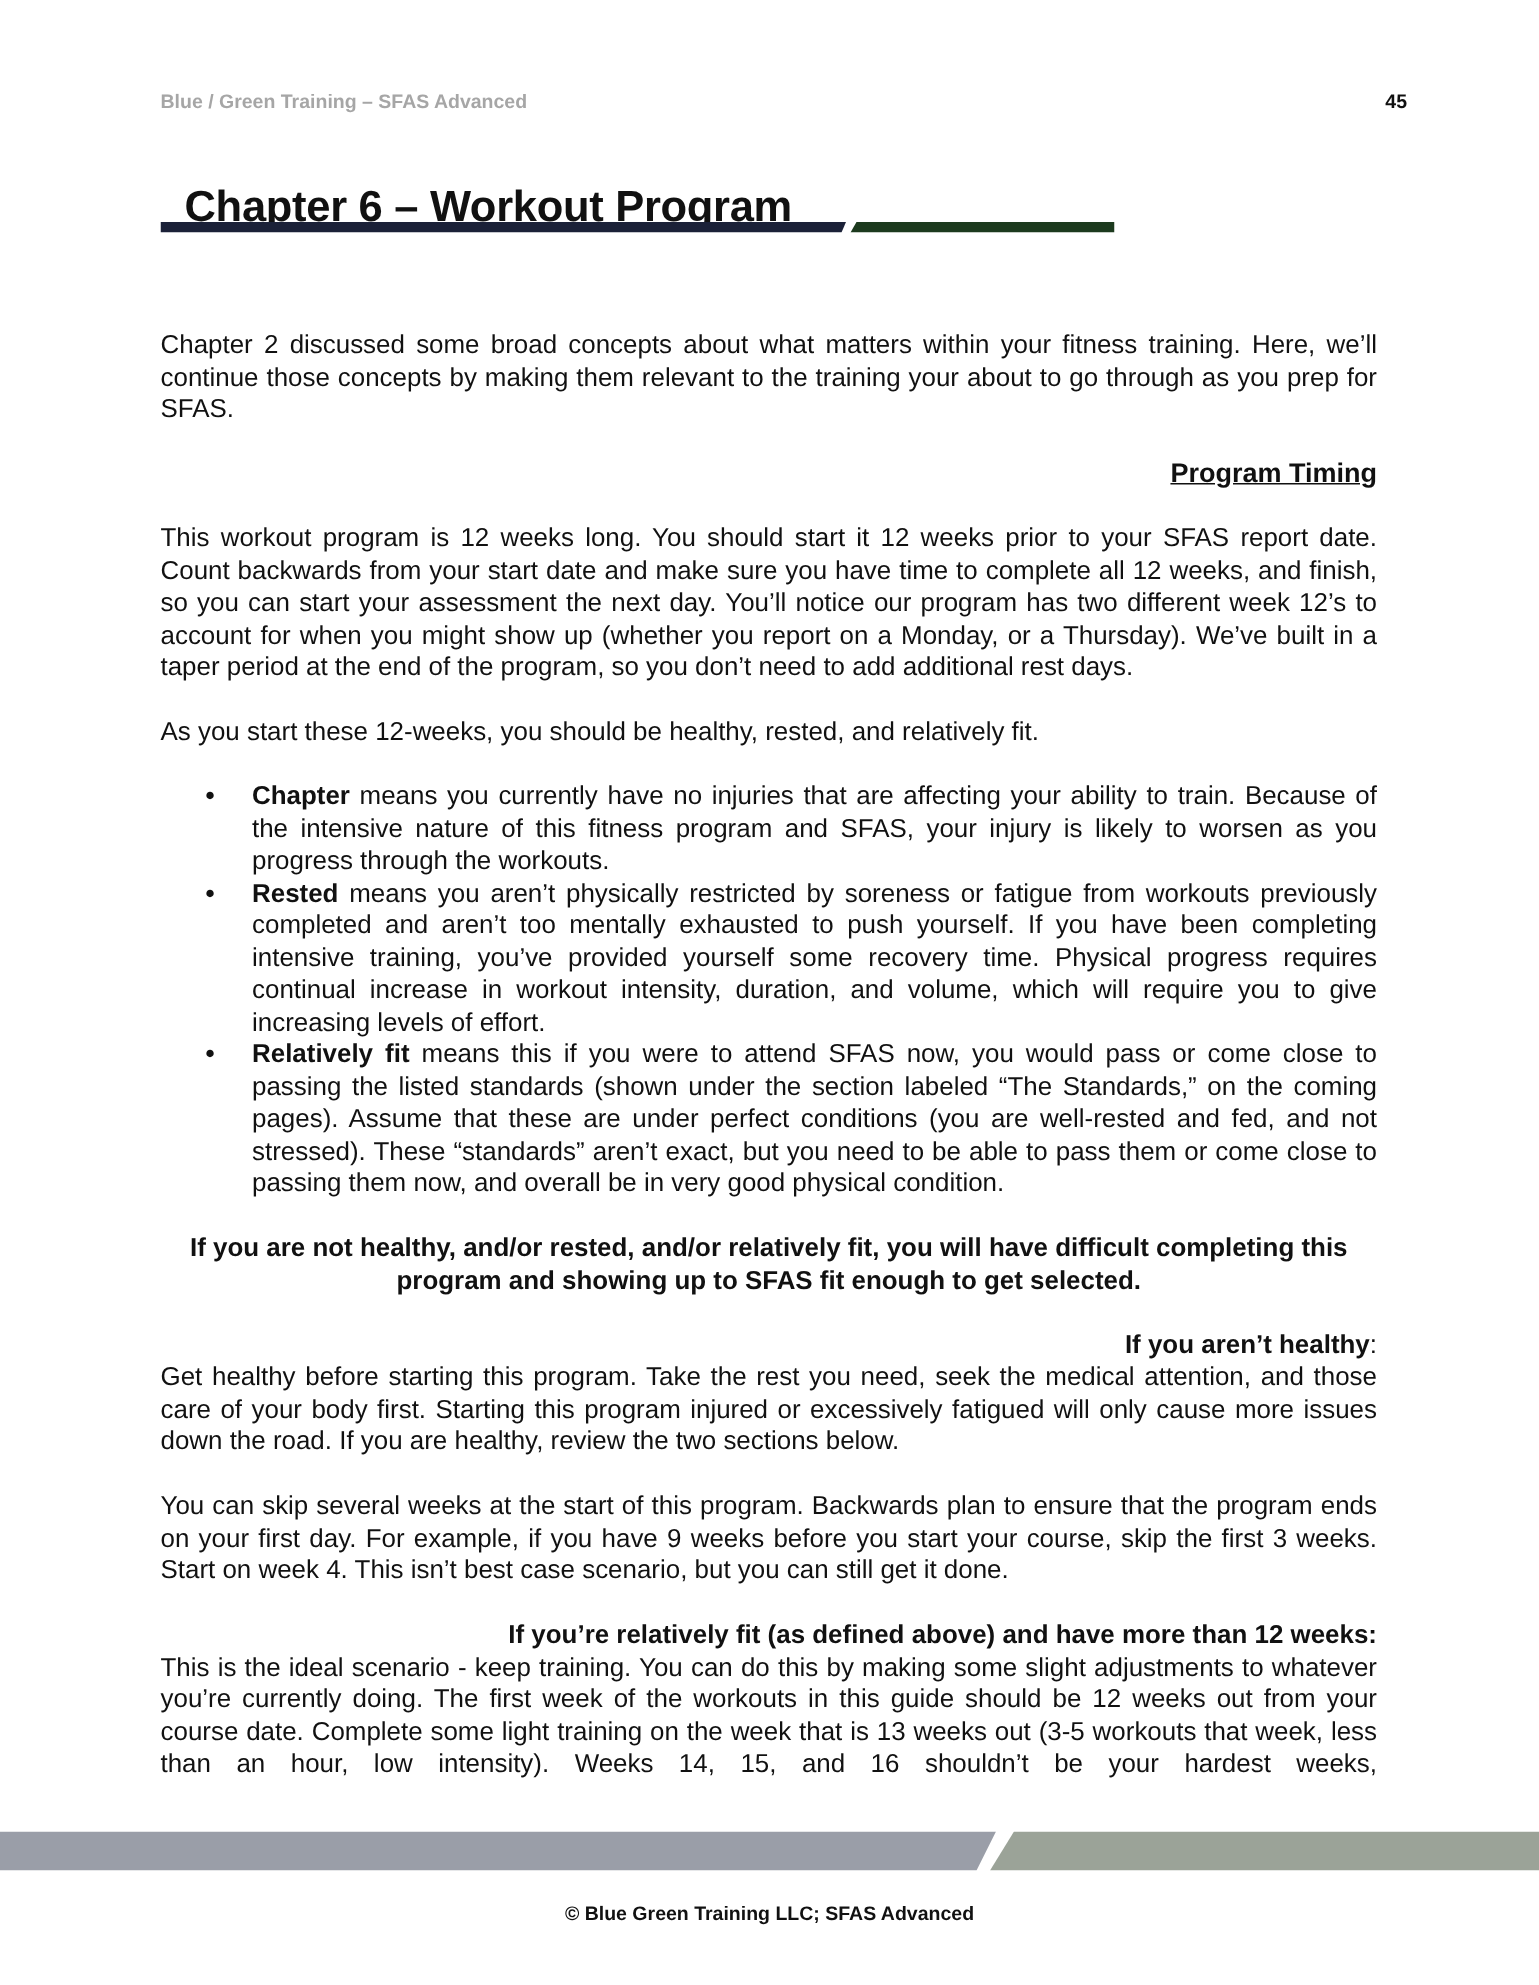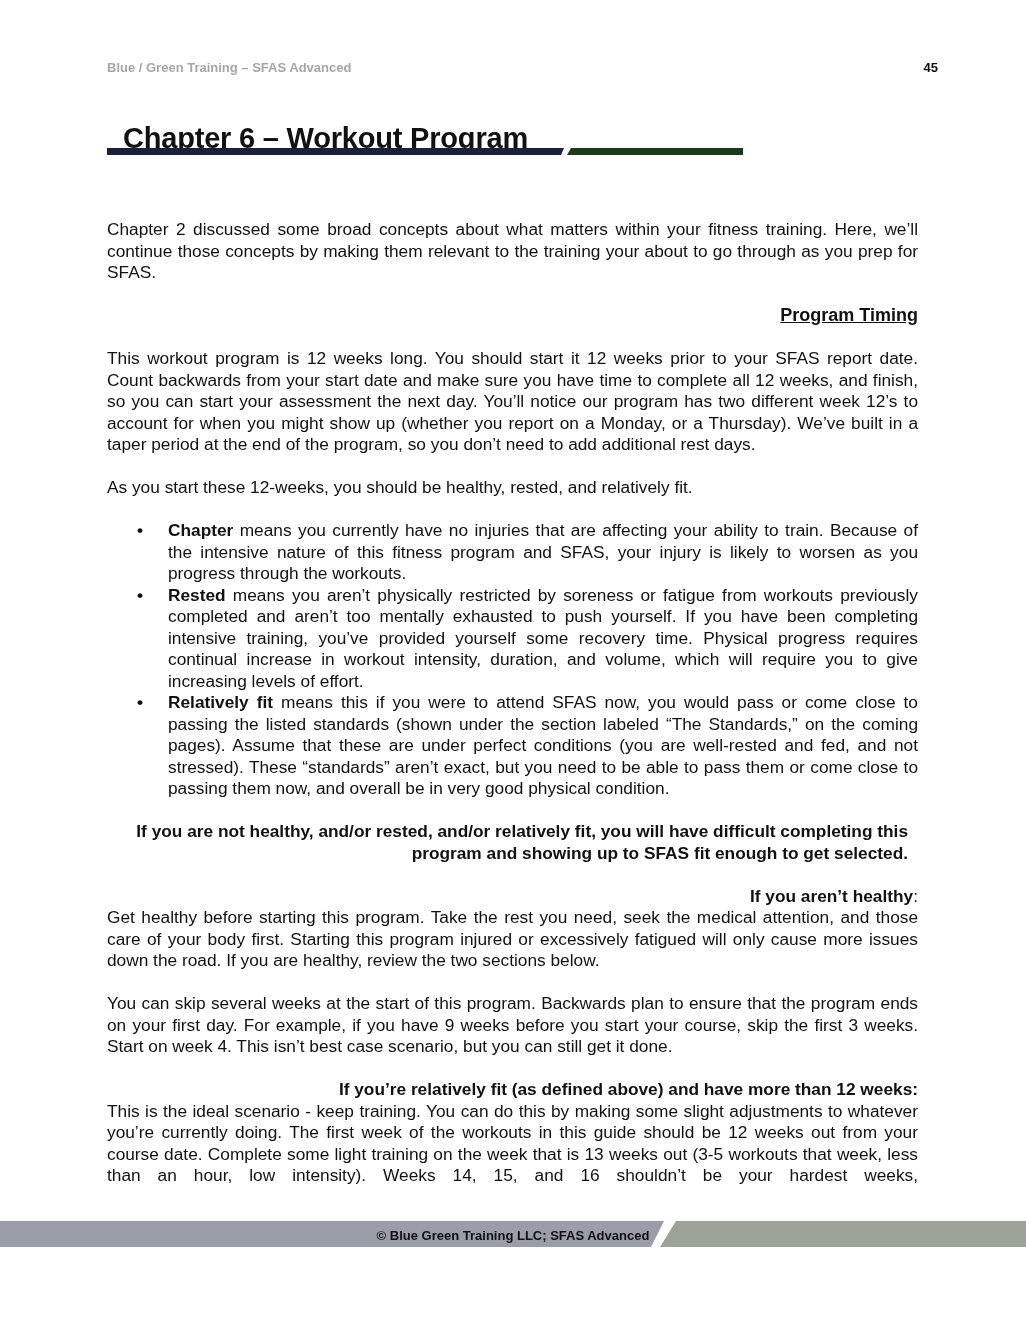--- a/index.html
+++ b/index.html
@@ -29,25 +29,25 @@
   .gap { height: 21.5px; }
   .section-head {
     font-weight: bold; text-decoration: underline; font-size: 18px;
     margin: 0; line-height: 21.5px; text-align: right;
   }
   ul.bullets { margin: 0; padding: 0 0 0 61px; list-style: none; }
   ul.bullets li { position: relative; }
   ul.bullets li::before {
     content: "\2022"; position: absolute; left: -31px; top: 0; font-weight: bold;
   }
-  .callout { text-align: right; font-weight: bold; padding: 0 10px; }
+  .callout { text-align: center; font-weight: bold; padding: 0 10px; }
   .sub-head { font-weight: bold; text-align: right; }
   .footer-band { position: absolute; left: 0; top: 1221px; width: 1026px; height: 26px; }
   .footer-text {
-    position: absolute; left: 0; top: 1228px; width: 1026px; text-align: center;
+    position: absolute; left: 0; top: 1268px; width: 1026px; text-align: center;
     font-size: 13px; font-weight: bold; color: #111;
   }
 </style>
 </head>
 <body>
 
 <div class="running-header">Blue / Green Training – SFAS Advanced</div>
 <div class="page-number">45</div>
 
 <h1 class="chapter-title">Chapter 6 – Workout Program</h1>

